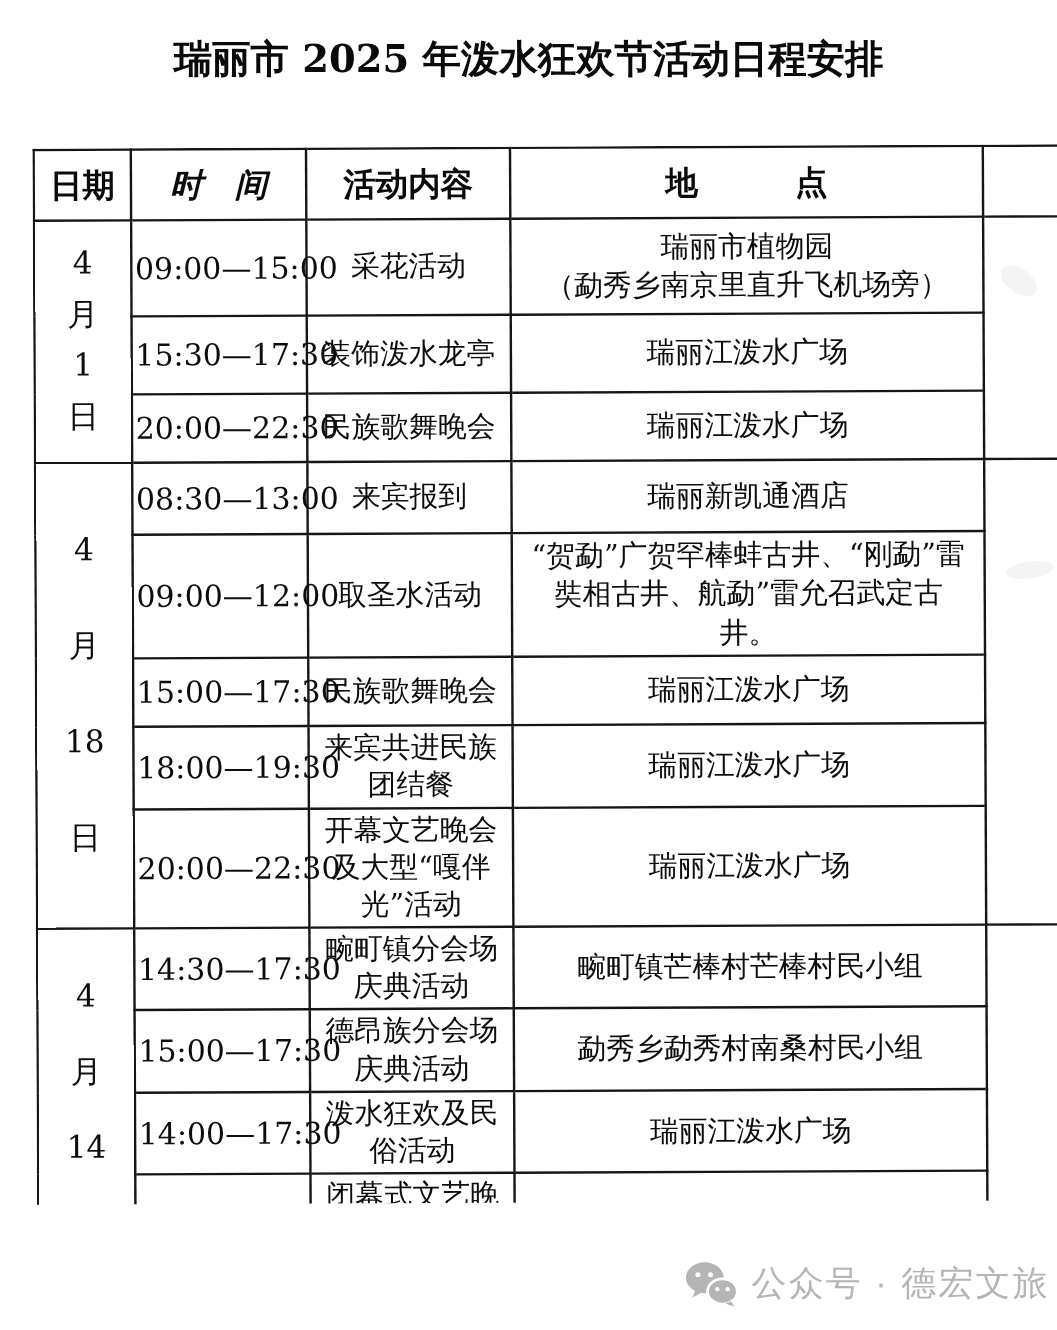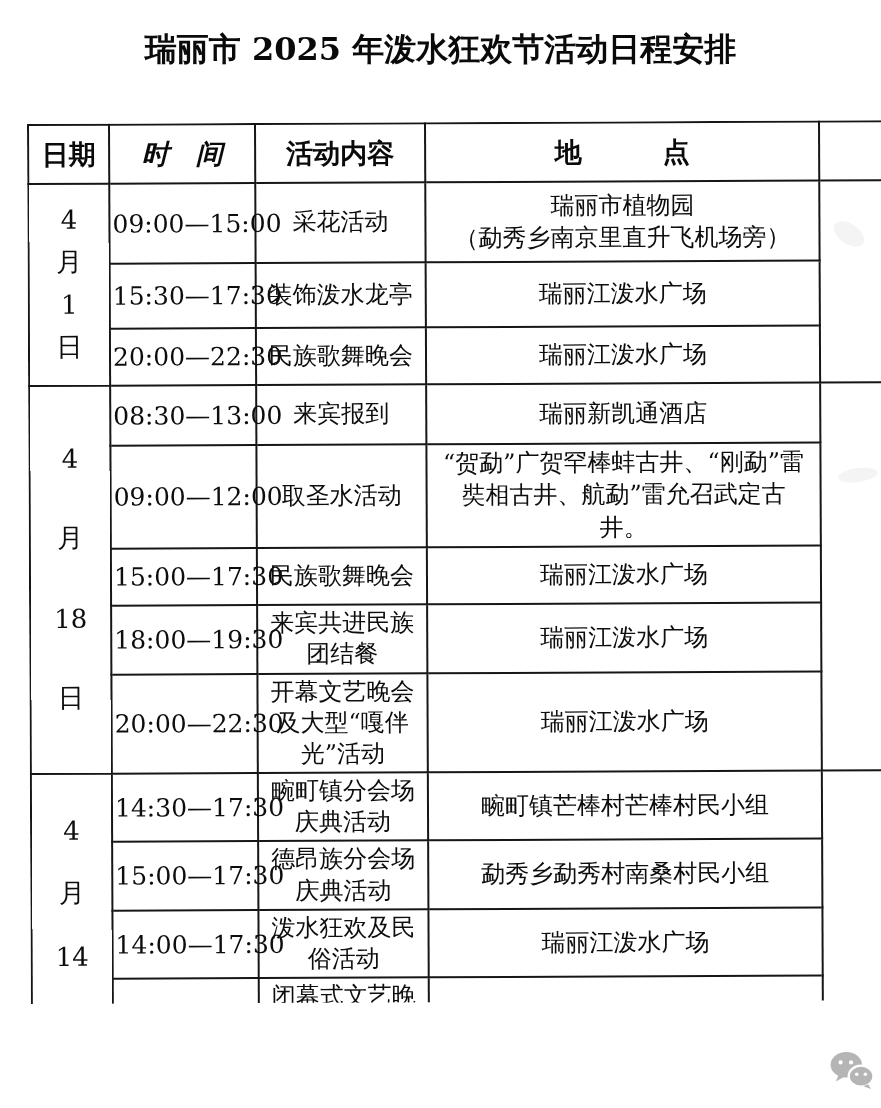--- a/index.html
+++ b/index.html
@@ -171,13 +171,14 @@
   <svg class="wechat-icon" viewBox="0 0 48 42" xmlns="http://www.w3.org/2000/svg">
     <ellipse cx="18" cy="15.5" rx="16.5" ry="13.5" fill="#b5b5b5"></ellipse>
     <path d="M10 26 L7 33 L16 28 Z" fill="#b5b5b5"></path>
     <circle cx="12" cy="13" r="2.2" fill="#ffffff"></circle>
     <circle cx="23" cy="13" r="2.2" fill="#ffffff"></circle>
     <ellipse cx="33.5" cy="27.5" rx="13" ry="11" fill="#b5b5b5" stroke="#ffffff" stroke-width="2.4"></ellipse>
     <path d="M41 36 L44 41 L36 38 Z" fill="#b5b5b5"></path>
     <circle cx="29" cy="25.5" r="1.9" fill="#ffffff"></circle>
     <circle cx="38" cy="25.5" r="1.9" fill="#ffffff"></circle>
   </svg>
+  <span>公众号 · 德宏文旅</span>
 </div>
 
 </body></html>

